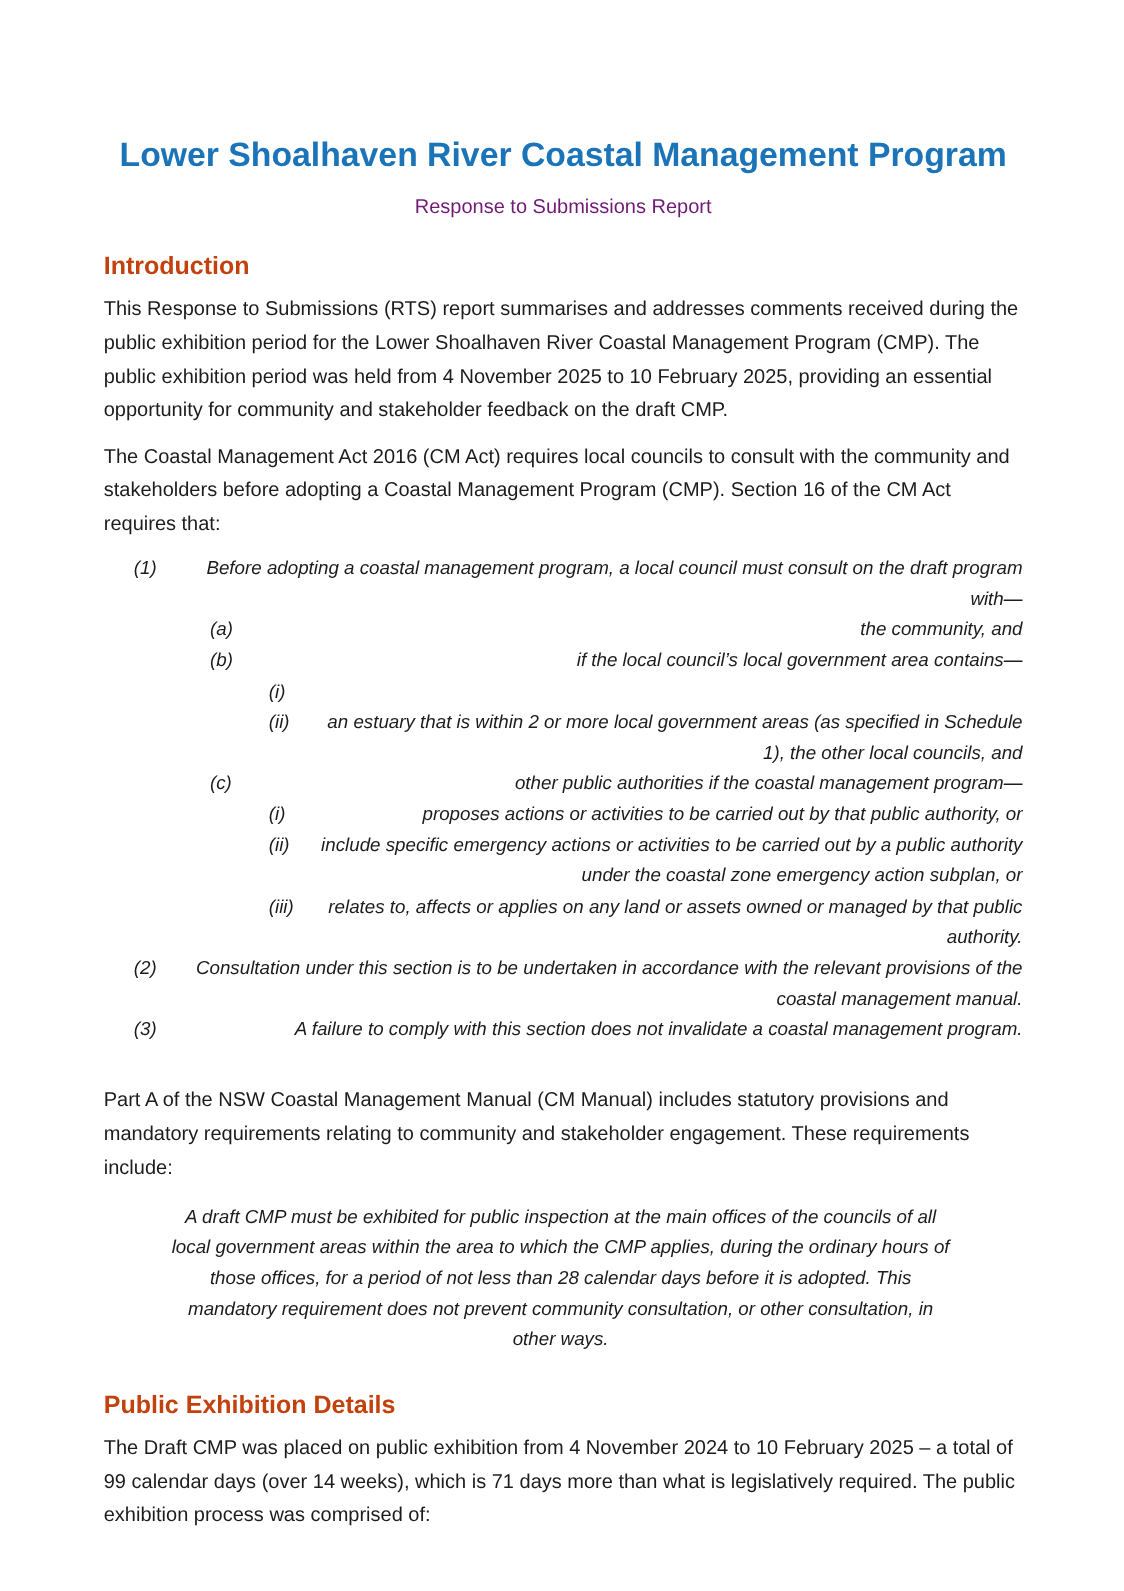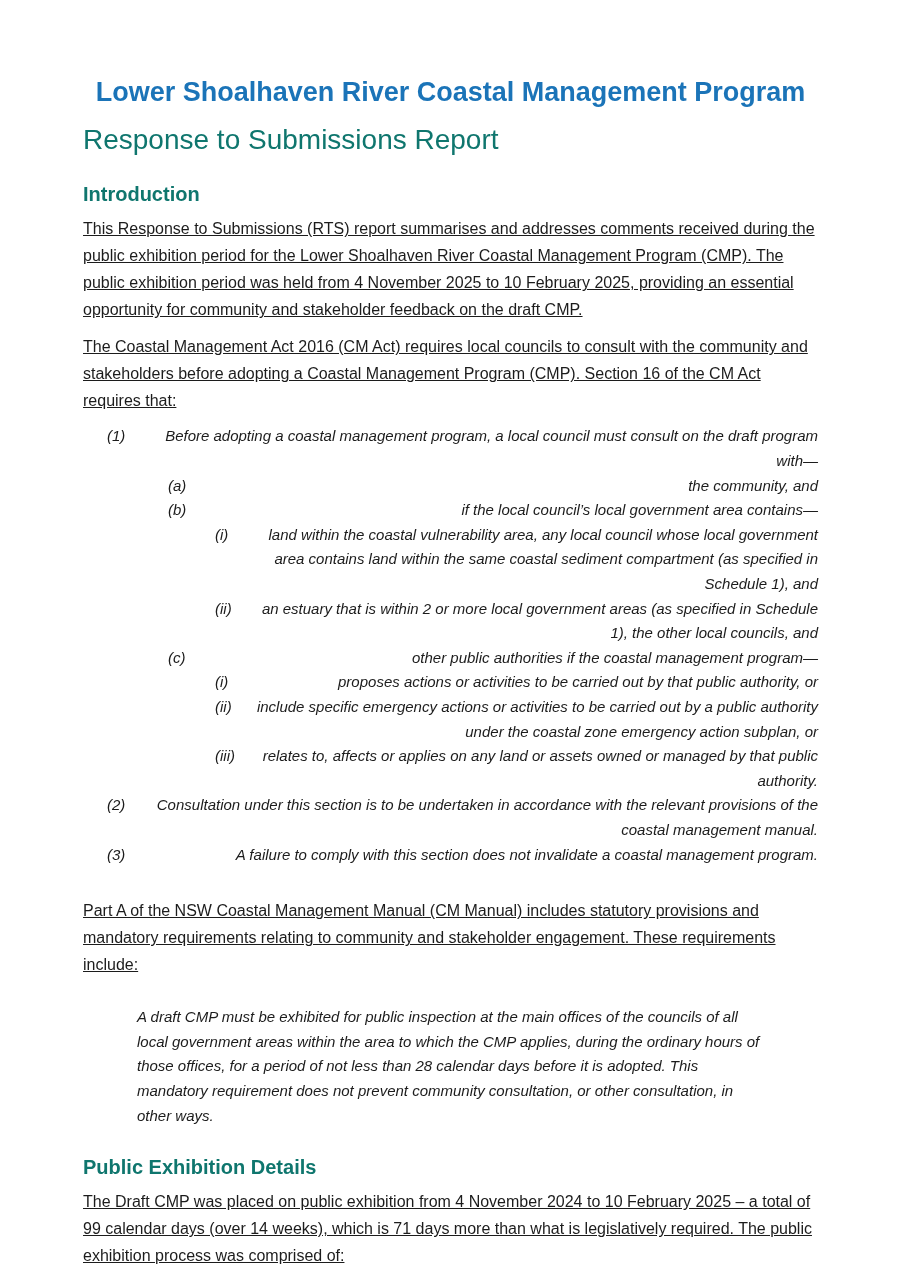--- a/index.html
+++ b/index.html
@@ -8,49 +8,49 @@
     width: 899px;
     height: 1273px;
     background: #ffffff;
     font-family: "Liberation Sans", sans-serif;
     color: #1c1c1c;
     overflow: hidden;
   }
   .page {
     width: 899px;
     height: 1273px;
-    padding: 60px 81px 0 83px;
+    padding: 92px 81px 0 83px;
   }
   .doc-title {
     color: #1B74B8;
     font-size: 27px;
     font-weight: bold;
     text-align: center;
     line-height: 1.1;
     margin: 18px 0 0 0;
   }
   .doc-subtitle {
-    color: #0f766e;
-    font-size: 28px;
+    color: #701a75;
+    font-size: 16px;
     font-weight: normal;
+    text-align: center;
     line-height: 1.1;
     margin: 17px 0 0 0;
   }
   .section-heading {
-    color: #0f766e;
+    color: #c2410c;
     font-size: 20px;
     font-weight: bold;
     line-height: 1.15;
     margin: 28px 0 9px 0;
   }
   .body-para {
     font-size: 16px;
     line-height: 27px;
     margin: 0 0 10px 0;
-    text-decoration: underline;
   }
   .legal-list {
     font-style: italic;
     font-size: 15px;
     line-height: 24.6px;
     margin: 4px 0 0 0;
   }
   .li { display: flex; }
   .li .lbl { flex: none; }
   .lvl1 { padding-left: 24px; }
@@ -58,21 +58,22 @@
   .lvl2 { padding-left: 85px; }
   .lvl2 .lbl { width: 28px; }
   .lvl3 { padding-left: 132px; }
   .lvl3 .lbl { width: 31px; }
   .li .txt { flex: 1; text-align: right; }
   .part-a { margin-top: 30px; }
   .quote {
     font-style: italic;
     font-size: 15px;
     line-height: 24.6px;
-    margin: 27px 58px 0 54px;
+    margin: 14px 58px 0 54px;
+    text-align: center;
   }
 </style>
 </head>
 <body>
 
 <div class="page">
 
   <h1 class="doc-title">Lower Shoalhaven River Coastal Management Program</h1>
   <h2 class="doc-subtitle">Response to Submissions Report</h2>
 
@@ -89,21 +90,20 @@
     <div class="li lvl2">
       <span class="lbl">(a)</span>
       <span class="txt">the community, and</span>
     </div>
     <div class="li lvl2">
       <span class="lbl">(b)</span>
       <span class="txt">if the local council’s local government area contains—</span>
     </div>
     <div class="li lvl3">
       <span class="lbl">(i)</span>
-      <span class="txt">land within the coastal vulnerability area, any local council whose local government area contains land within the same coastal sediment compartment (as specified in Schedule 1), and</span>
     </div>
     <div class="li lvl3">
       <span class="lbl">(ii)</span>
       <span class="txt">an estuary that is within 2 or more local government areas (as specified in Schedule 1), the other local councils, and</span>
     </div>
     <div class="li lvl2">
       <span class="lbl">(c)</span>
       <span class="txt">other public authorities if the coastal management program—</span>
     </div>
     <div class="li lvl3">

